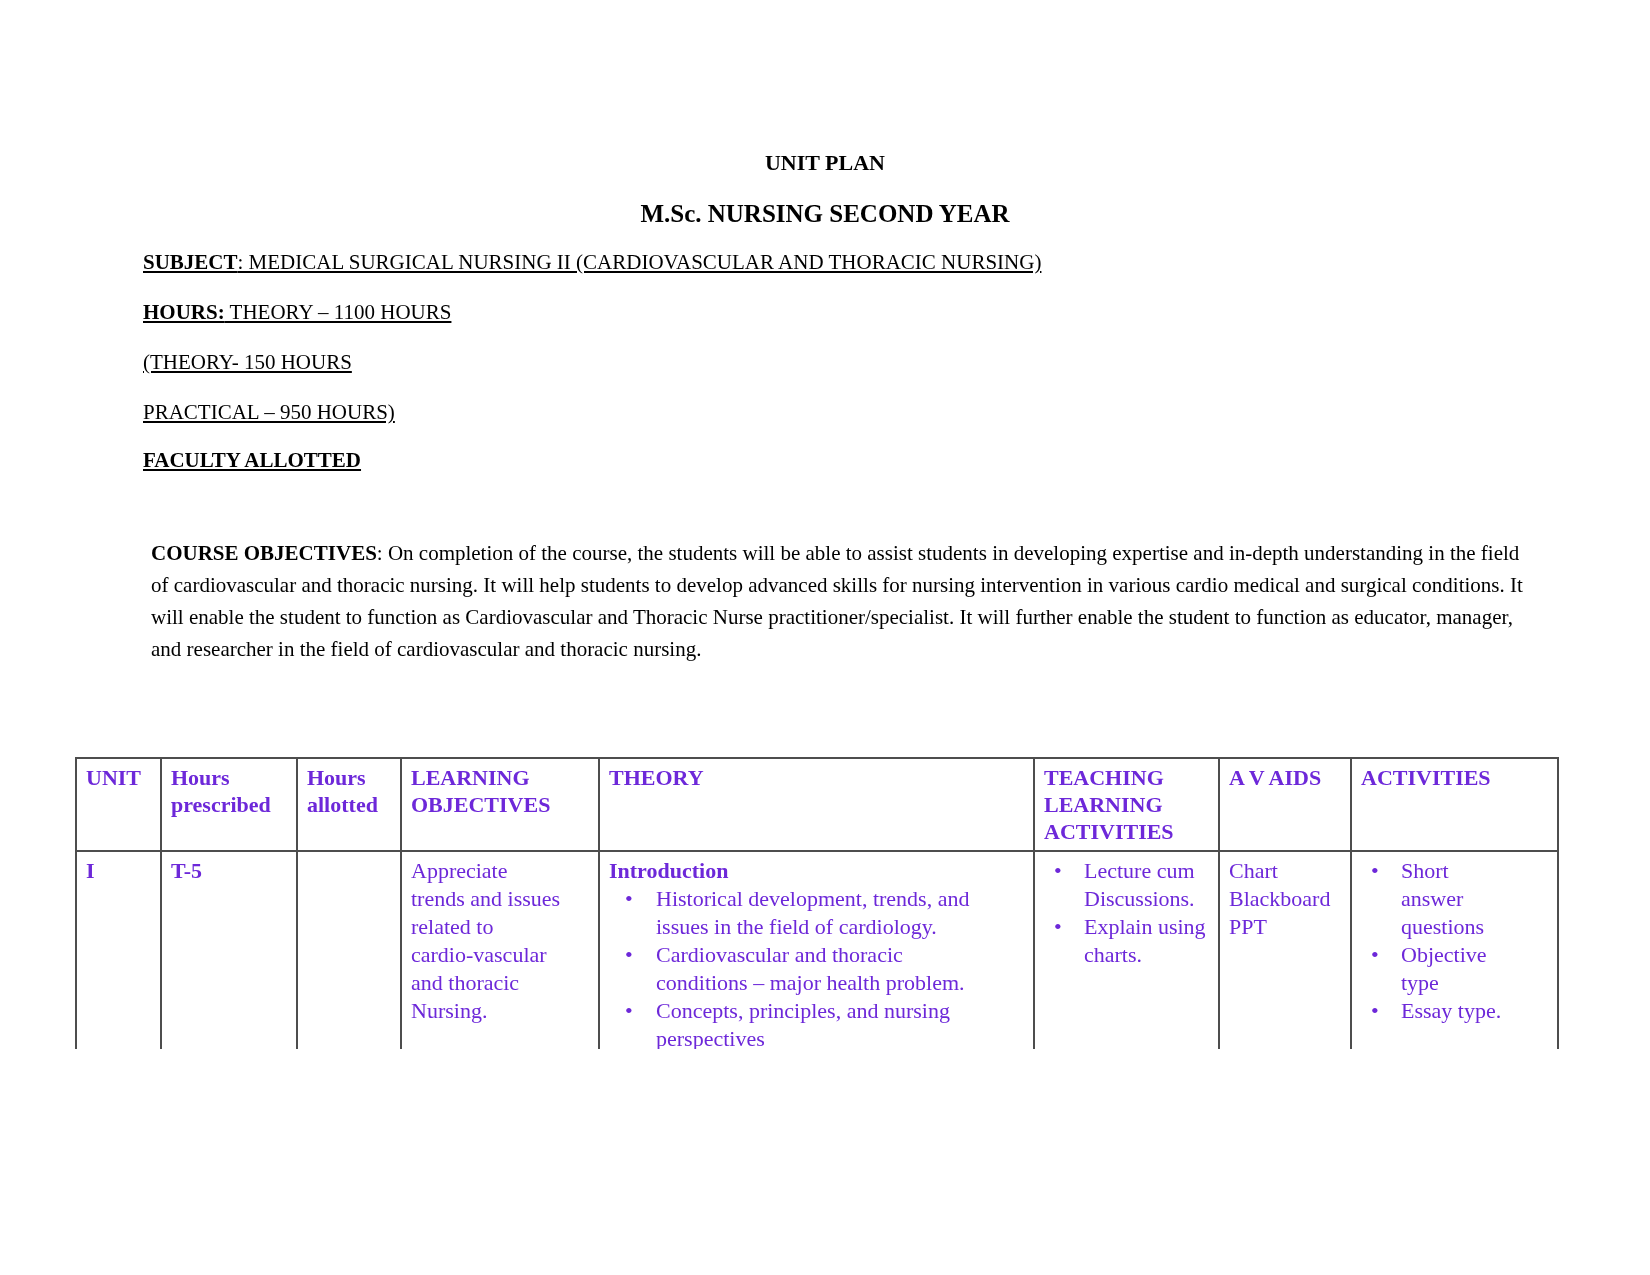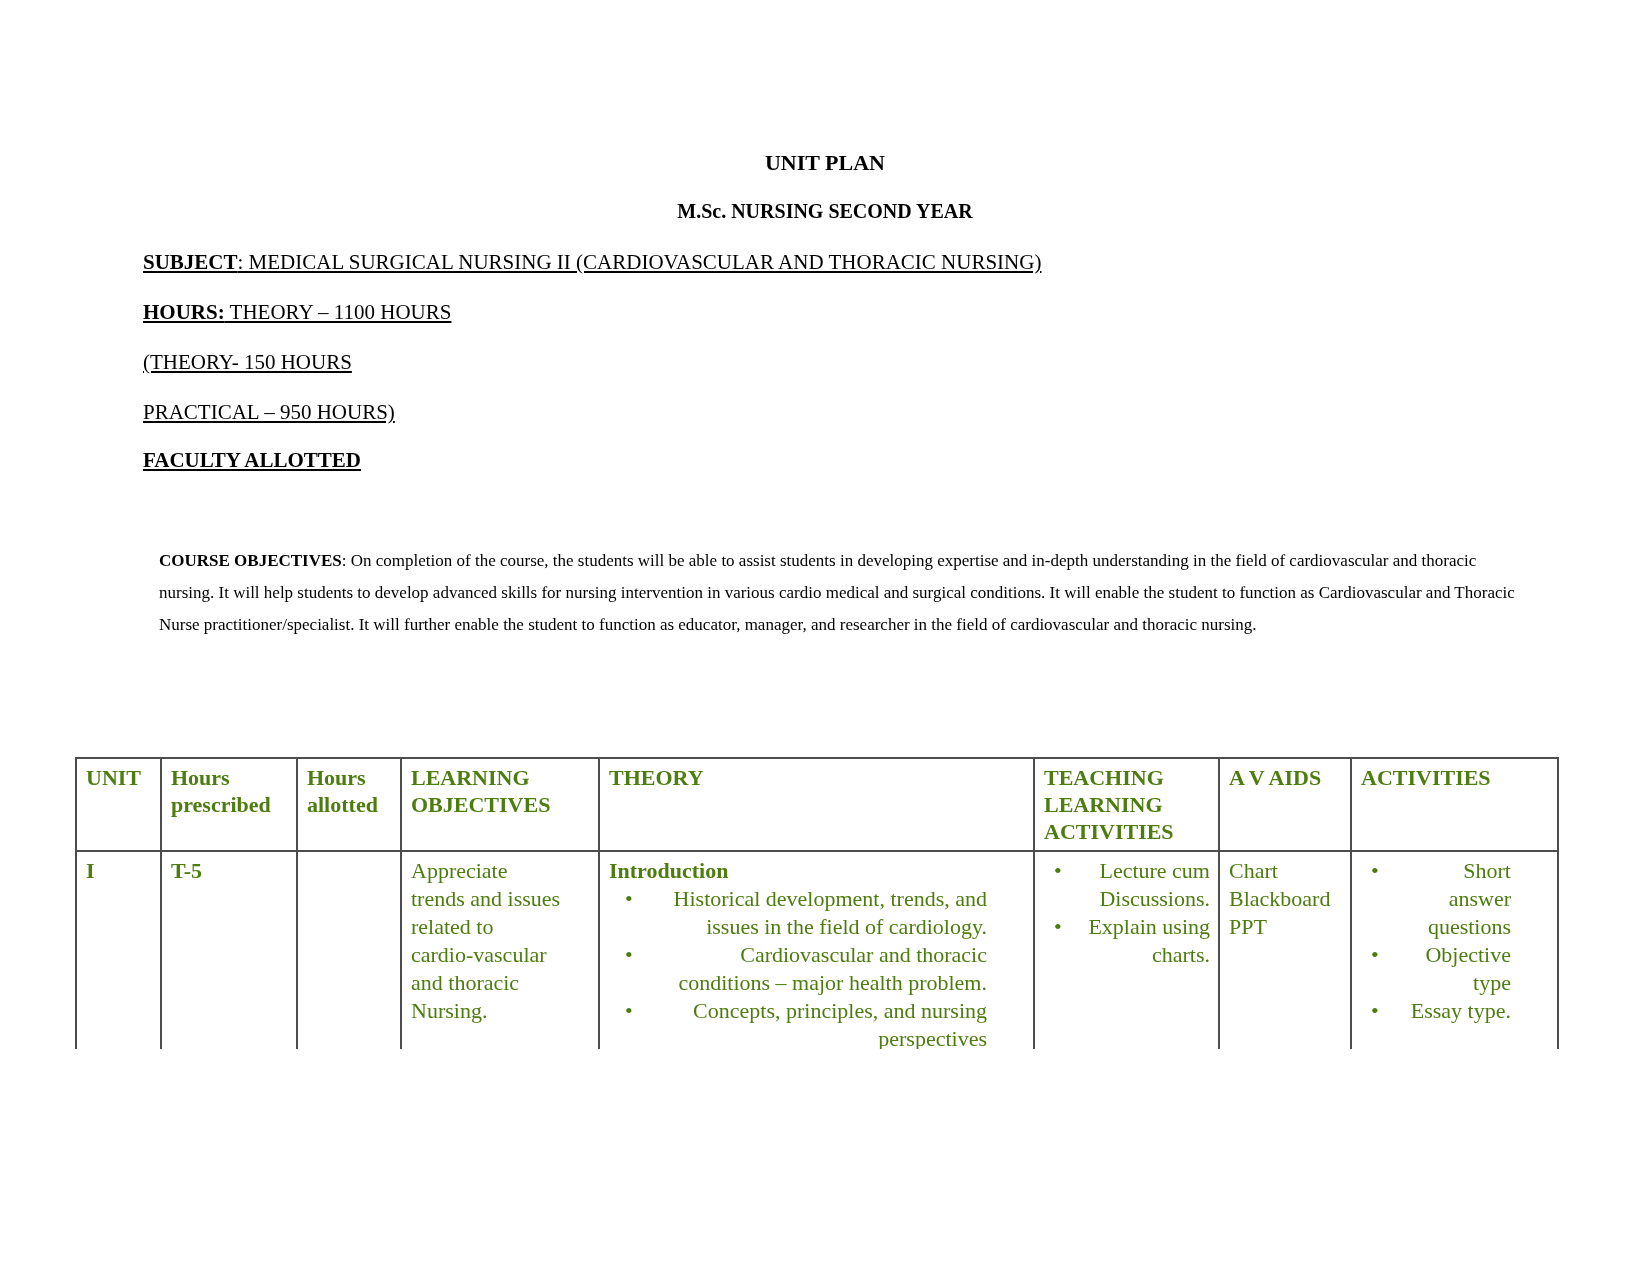--- a/index.html
+++ b/index.html
@@ -27,21 +27,21 @@
     font-size: 22px;
     font-weight: bold;
     margin: 0;
   }
   .doc-subtitle {
     position: absolute;
     top: 200px;
     left: 0;
     width: 100%;
     text-align: center;
-    font-size: 20px;
+    font-size: 25px;
     font-weight: bold;
     margin: 0;
   }
   .meta-line {
     position: absolute;
     left: 143px;
     margin: 0;
     font-size: 21px;
     line-height: 26px;
     white-space: pre-wrap;
@@ -51,34 +51,34 @@
   #line-hours     { top: 299px; }
   #line-theory    { top: 349px; }
   #line-practical { top: 399px; }
   #line-faculty   { top: 447px; font-weight: bold; }
 
   .objectives-para {
     position: absolute;
     left: 143px;
     top: 529px;
     width: 1372px;
-    margin: 16px;
-    font-size: 17px;
+    margin: 8px;
+    font-size: 21px;
     line-height: 32px;
     white-space: pre-wrap;
   }
 
   table.unit-table {
     position: absolute;
     left: 75px;
     top: 757px;
     width: 1482px;
     border-collapse: collapse;
     table-layout: fixed;
-    color: #4d7c0f;
+    color: #6d28d9;
   }
   .unit-table th, .unit-table td {
     border: 2px solid #4d4d4d;
     vertical-align: top;
     text-align: left;
     box-sizing: border-box;
     padding: 5px 8px 5px 9px;
   }
   .unit-table th {
     font-size: 22px;
@@ -93,21 +93,20 @@
   }
   td.cell-unit, td.cell-hp { font-weight: bold; }
   td.cell-lo { padding-right: 37px; }
   td.cell-content { font-size: 23px; line-height: 29px; }
   .content-heading { font-weight: bold; }
 
   ul.bullets {
     list-style: none;
     margin: 0;
     padding: 0;
-    text-align: right;
   }
   ul.bullets li {
     position: relative;
     padding-left: 44px;
   }
   ul.bullets li::before {
     content: "\2022";
     position: absolute;
     left: 14px;
     top: 0;

